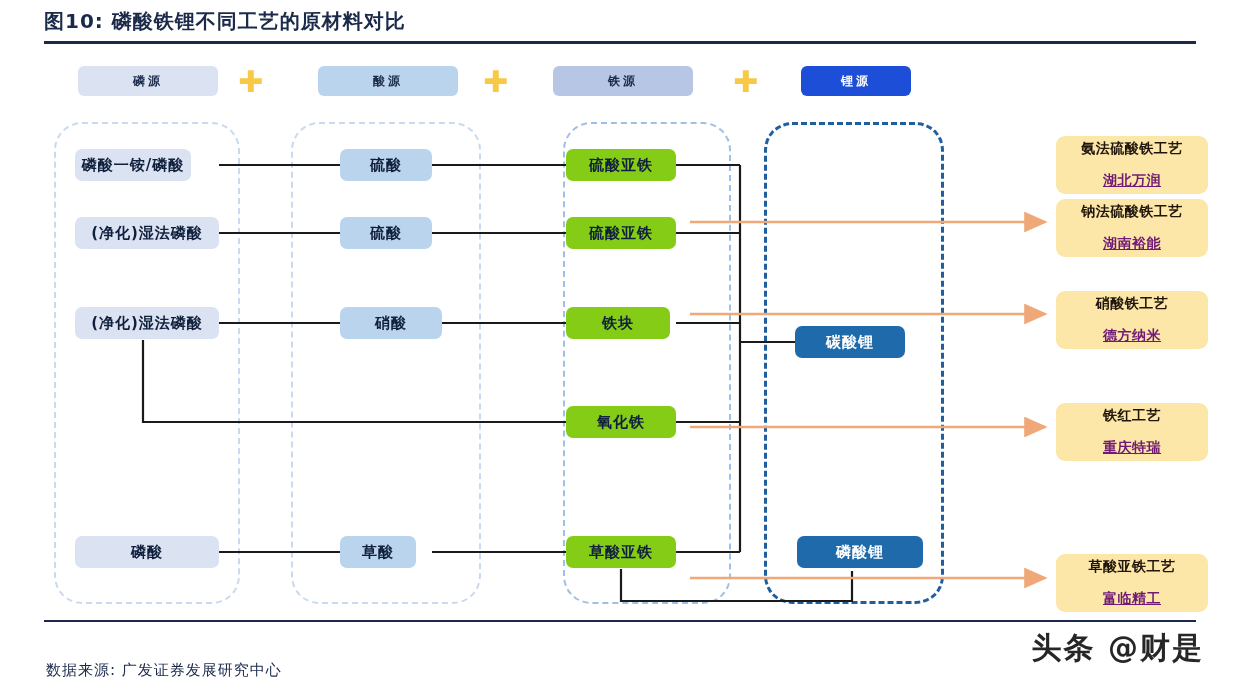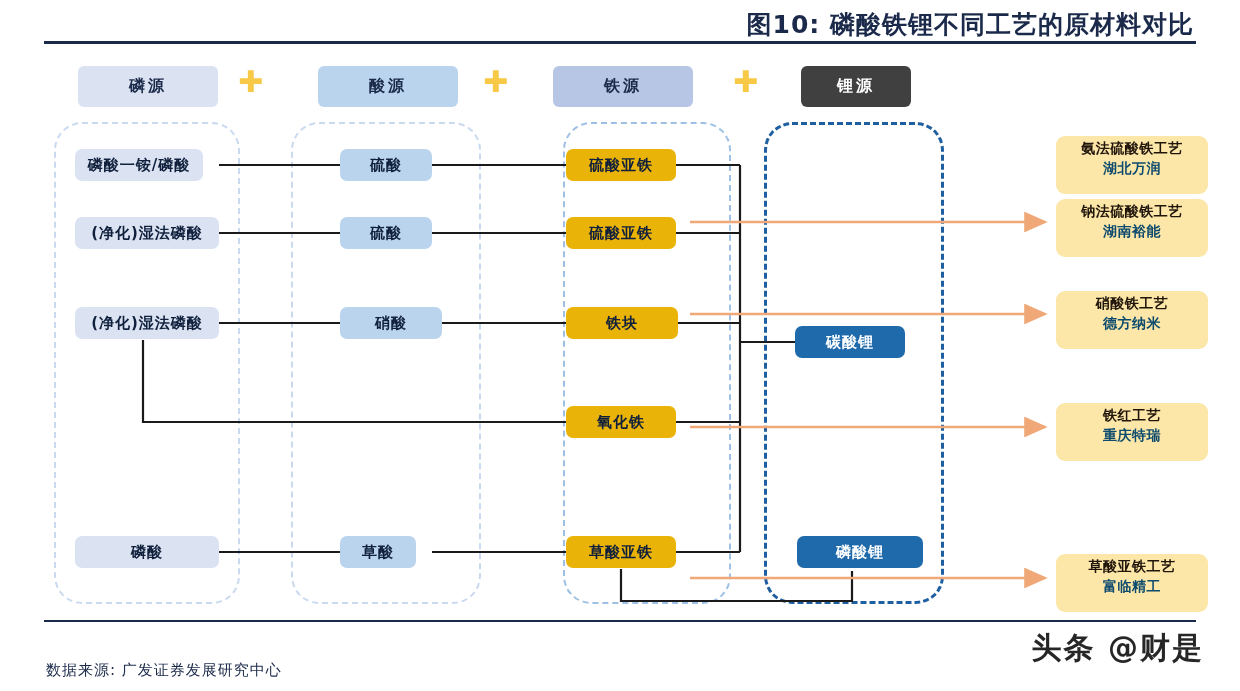--- a/index.html
+++ b/index.html
@@ -7,31 +7,31 @@
     width:1240px;height:691px;
     background:#ffffff;
     font-family:"DejaVu Sans","Liberation Sans",sans-serif;
     position:relative;overflow:hidden;
   }
   
   #title-bar{
     position:absolute;left:44px;top:8px;width:1150px;height:34px;
   }
   #title-text{
-    font-size:25px;font-weight:bold;color:#1b2a4a;
-    letter-spacing:1px;white-space:nowrap;text-align:right;
+    font-size:20px;font-weight:bold;color:#1b2a4a;
+    letter-spacing:1px;white-space:nowrap;
   }
   #title-rule{
     position:absolute;left:44px;top:41px;width:1152px;height:3px;background:#1b2a4a;
   }
   
   .cat-chip{
-    position:absolute;height:41px;border-radius:6px;
+    position:absolute;height:30px;border-radius:6px;
     display:flex;align-items:center;justify-content:center;
-    font-size:16px;font-weight:bold;color:#1b2a4a;letter-spacing:3px;
+    font-size:12px;font-weight:bold;color:#1b2a4a;letter-spacing:3px;
   }
   .cat-chip.dark{color:#ffffff;}
   .plus{
     position:absolute;color:#f7c947;font-size:30px;font-weight:bold;
     line-height:30px;width:24px;text-align:center;
   }
   
   .group{
     position:absolute;border-radius:28px;box-sizing:border-box;
   }
@@ -40,30 +40,30 @@
   .group.strong{border:3px dashed #1f5fa0;}
   
   .node{
     position:absolute;height:32px;border-radius:7px;
     display:flex;align-items:center;justify-content:center;
     font-size:15px;font-weight:bold;color:#10203c;
     letter-spacing:1px;white-space:nowrap;z-index:5;
   }
   .node.p{background:#dbe3f3;}
   .node.a{background:#b9d4ec;}
-  .node.fe{background:#eab308;}
+  .node.fe{background:#84cc16;}
   .node.li{background:#1f6aab;color:#ffffff;}
   
   .result{
     position:absolute;width:152px;border-radius:9px;background:#fce7a8;
     display:flex;flex-direction:column;align-items:center;justify-content:flex-start;
     z-index:6;padding:4px 0;
   }
   .result .line1{font-size:14px;font-weight:bold;color:#20150a;letter-spacing:.5px;white-space:nowrap;}
-  .result .line2{font-size:14px;font-weight:bold;color:#0c4a6e;letter-spacing:.5px;white-space:nowrap;margin-top:2px;}
+  .result .line2{font-size:14px;font-weight:bold;color:#701a75;letter-spacing:.5px;white-space:nowrap;margin-top:14px;text-decoration:underline;}
   
   #footer-rule{position:absolute;left:44px;top:620px;width:1152px;height:2px;background:#1b2a4a;}
   #footer-text{
     position:absolute;left:46px;top:630px;font-size:15px;color:#1b2a4a;
     letter-spacing:1px;white-space:nowrap;margin-top:31px;
   }
   #watermark{
     position:absolute;right:36px;top:628px;font-size:30px;font-weight:bold;
     color:#141414;letter-spacing:2px;white-space:nowrap;opacity:.92;
   }
@@ -85,21 +85,21 @@
 <div class="cat-chip" style="left:318px;top:66px;width:140px;background:#b9d4ec;">
   <span>酸源</span>
 </div>
 <div class="plus" style="left:483px;top:67px;">✚</div>
 
 <div class="cat-chip" style="left:553px;top:66px;width:140px;background:#b8c6e6;">
   <span>铁源</span>
 </div>
 <div class="plus" style="left:733px;top:67px;">✚</div>
 
-<div class="cat-chip dark" style="left:801px;top:66px;width:110px;background:#404040;">
+<div class="cat-chip dark" style="left:801px;top:66px;width:110px;background:#1d4ed8;">
   <span>锂源</span>
 </div>
 
 <div class="group light" style="left:54px;top:122px;width:186px;height:482px;"></div>
 <div class="group light" style="left:291px;top:122px;width:190px;height:482px;"></div>
 <div class="group mid" style="left:563px;top:122px;width:168px;height:482px;"></div>
 <div class="group strong" style="left:764px;top:122px;width:180px;height:482px;"></div>
 
 <svg id="wires" viewBox="0 0 1240 691">
   <defs>
@@ -136,21 +136,21 @@
   </g>
 
   <g stroke="#f0a878" stroke-width="2.6" fill="none" marker-end="url(#arrowOrange)">
     <path d="M690,222 L1045,222"></path>
     <path d="M690,314 L1045,314"></path>
     <path d="M690,427 L1045,427"></path>
     <path d="M690,578 L1045,578"></path>
   </g>
 </svg>
 
-<div class="node p" style="left:75px;top:149px;width:128px;">
+<div class="node p" style="left:75px;top:149px;width:116px;">
   <span>磷酸一铵/磷酸</span>
 </div>
 <div class="node p" style="left:75px;top:217px;width:144px;">
   <span>(净化)湿法磷酸</span>
 </div>
 <div class="node p" style="left:75px;top:307px;width:144px;">
   <span>(净化)湿法磷酸</span>
 </div>
 <div class="node p" style="left:75px;top:536px;width:144px;">
   <span>磷酸</span>
@@ -168,21 +168,21 @@
 <div class="node a" style="left:340px;top:536px;width:76px;">
   <span>草酸</span>
 </div>
 
 <div class="node fe" style="left:566px;top:149px;width:110px;">
   <span>硫酸亚铁</span>
 </div>
 <div class="node fe" style="left:566px;top:217px;width:110px;">
   <span>硫酸亚铁</span>
 </div>
-<div class="node fe" style="left:566px;top:307px;width:112px;">
+<div class="node fe" style="left:566px;top:307px;width:104px;">
   <span>铁块</span>
 </div>
 <div class="node fe" style="left:566px;top:406px;width:110px;">
   <span>氧化铁</span>
 </div>
 <div class="node fe" style="left:566px;top:536px;width:110px;">
   <span>草酸亚铁</span>
 </div>
 
 <div class="node li" style="left:795px;top:326px;width:110px;">

